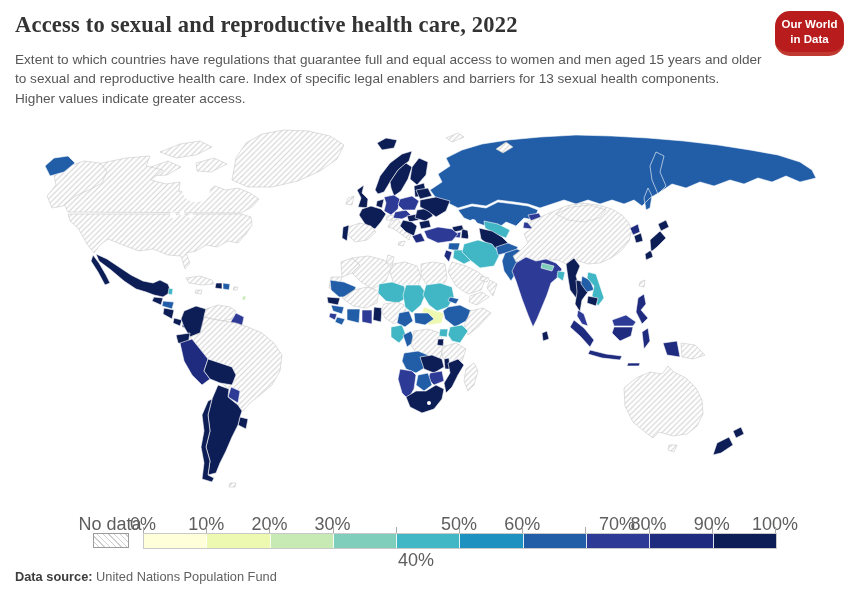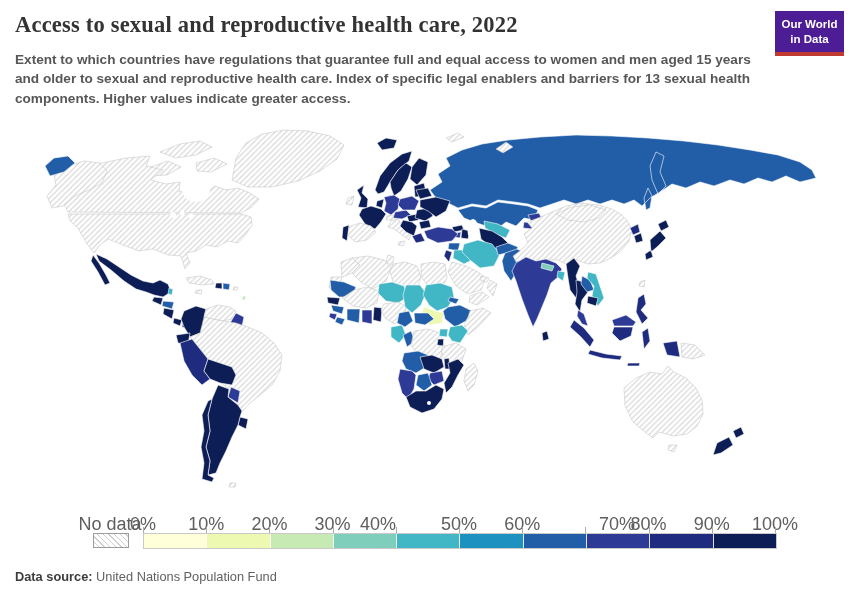--- a/index.html
+++ b/index.html
@@ -1,37 +1,37 @@
 <!DOCTYPE html>
 <html><head>
 <meta charset="utf-8">
 <style>
   html,body{margin:0;padding:0;background:#fff;}
   body{width:850px;height:600px;position:relative;overflow:hidden;font-family:"Liberation Sans",sans-serif;}
   .title{position:absolute;left:15px;top:12px;font-family:"Liberation Serif",serif;font-size:22.5px;font-weight:700;color:#333;letter-spacing:.2px;}
-  .subtitle{position:absolute;left:15px;top:50px;width:748px;font-size:13.6px;line-height:1.42;color:#575757;font-weight:bold;}
+  .subtitle{position:absolute;left:15px;top:50px;width:748px;font-size:13.6px;line-height:1.42;color:#575757;}
   .logo{position:absolute;right:6px;top:11px;width:69px;text-align:center;color:#fff;font-weight:700;font-size:11.5px;line-height:1.3;padding:6px 0 5px;}
   .map-wrap{position:absolute;left:30px;top:125px;width:790px;height:380px;}
   .legend{position:absolute;left:0;top:512px;width:850px;height:48px;font-size:18px;color:#5e5e5e;}
   .legend .lbl{position:absolute;top:2px;transform:translateX(-50%);white-space:nowrap;}
   .nodata-swatch{position:absolute;left:93px;top:21px;width:34px;height:13px;border:1px solid #9c9c9c;background:repeating-linear-gradient(45deg,#ffffff 0px,#ffffff 3px,#cfcfcf 3px,#cfcfcf 4px);}
   .bar{position:absolute;left:143px;top:21px;width:632px;height:14px;display:flex;border:1px solid #c9c9c9;box-sizing:content-box;}
   .bar div{flex:1;border-right:1px solid rgba(255,255,255,.85);}
   .bar div:last-child{border-right:none;}
   .tick{position:absolute;top:15px;width:1px;height:6px;background:#ababab;}
   .footer{position:absolute;left:0;top:569px;width:850px;padding:0 15px;box-sizing:border-box;display:flex;font-size:12.8px;color:#616161;}
   .footer .src-label{font-weight:700;color:#3d3d3d;}
   svg path{shape-rendering:geometricPrecision;}
 </style>
 </head>
 <body>
 
 <div class="title">Access to sexual and reproductive health care, 2022</div>
 <div class="subtitle">Extent to which countries have regulations that guarantee full and equal access to women and men aged 15 years and older to sexual and reproductive health care. Index of specific legal enablers and barriers for 13 sexual health components. Higher values indicate greater access.</div>
-<div class="logo" style="background: #4c1d95; border-bottom: 4px solid rgb(193, 58, 50);">
+<div class="logo" style="background: #b91c1c; border-bottom: 4px solid rgb(193, 58, 50); border-radius: 15px;">
   <div>Our World</div>
   <div>in Data</div>
 </div>
 
 <div class="map-wrap">
 <svg width="790" height="380" viewBox="30 125 790 380">
   <defs>
     <pattern id="hatch" width="5.5" height="5.5" patternUnits="userSpaceOnUse">
       <rect width="5.5" height="5.5" fill="#ffffff"></rect>
       <path d="M-1.4,1.4 L1.4,-1.4 M-1.4,6.9 L6.9,-1.4 M4.1,6.9 L6.9,4.1" stroke="#d2d2d2" stroke-width="1.1"></path>
@@ -208,21 +208,21 @@
 </div>
 
 <div class="legend">
   <span class="lbl" style="left:110px">No data</span>
   <div class="nodata-swatch"></div>
   <div id="legend-labels">
       <span class="lbl" style="left: 143px;">0%</span>
       <span class="lbl" style="left: 206.2px; text-align: center;">10%</span>
       <span class="lbl" style="left: 269.4px;">20%</span>
       <span class="lbl" style="left: 332.6px;">30%</span>
-      <span class="lbl" style="left: 378px;">40%</span>
+      <span class="lbl" style="left: 416px; margin-top: 36px;">40%</span>
       <span class="lbl" style="left: 459px;">50%</span>
       <span class="lbl" style="left: 522.2px;">60%</span>
       <span class="lbl" style="left: 617px;">70%</span>
       <span class="lbl" style="left: 648.6px;">80%</span>
       <span class="lbl" style="left: 711.8px;">90%</span>
       <span class="lbl" style="left: 775px;">100%</span>
     </div>
   <div id="legend-ticks">
       <div class="tick" style="left: 143px;"></div>
       <div class="tick" style="left: 206.2px;"></div>

